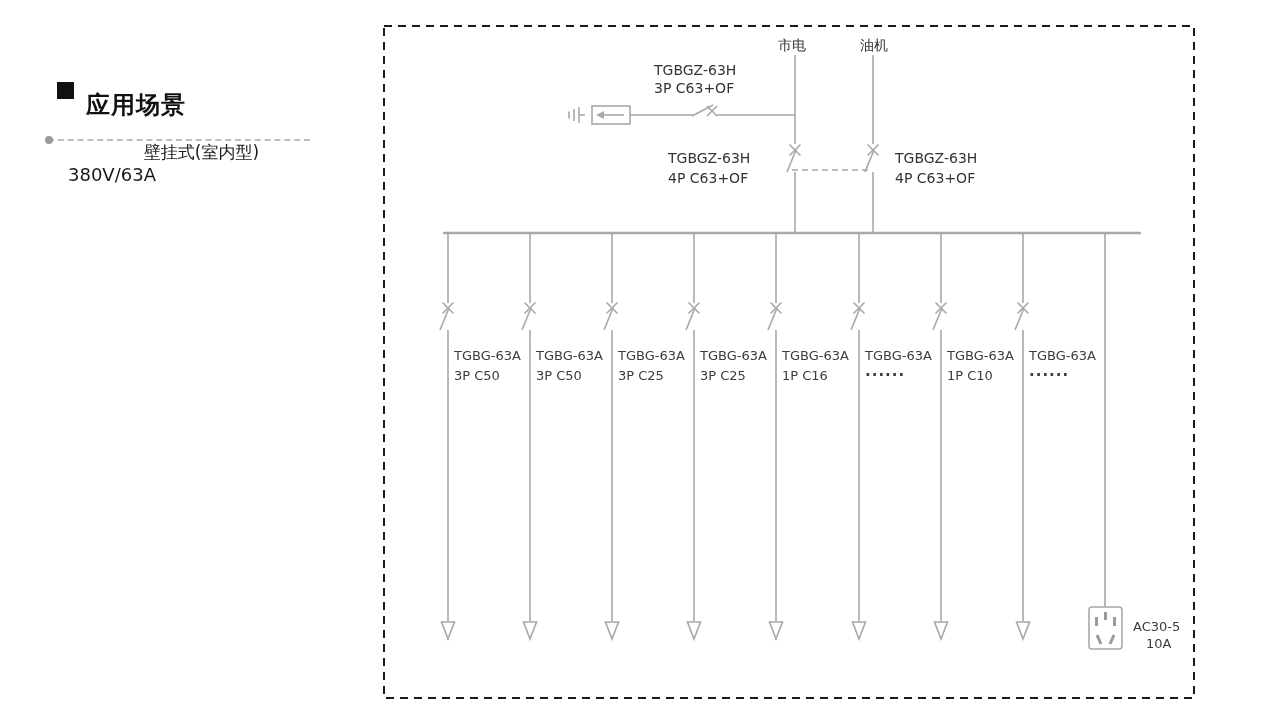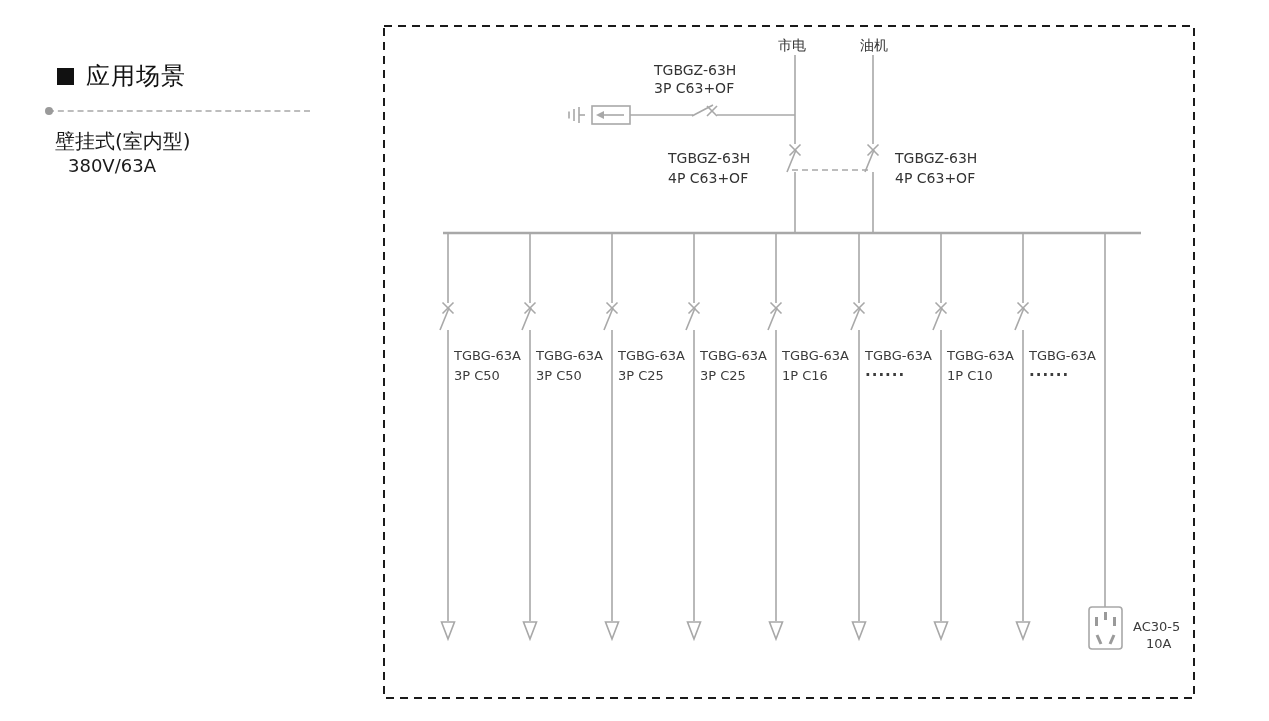--- a/index.html
+++ b/index.html
@@ -4,30 +4,30 @@
 <style>
   html,body{margin:0;padding:0;}
   body{
     width:1269px;height:721px;position:relative;background:#ffffff;
     font-family:"DejaVu Sans","Liberation Sans",sans-serif;
     overflow:hidden;color:#1a1a1a;
   }
   .left-panel{position:absolute;left:48px;top:60px;width:300px;}
   .heading-row{display:flex;align-items:center;gap:12px;padding-left:9px;}
   .square-bullet{width:17px;height:17px;background:#111;flex:0 0 auto;}
-  .heading-text{font-size:24px;font-weight:400;letter-spacing:1px;color:#111;}
+  .heading-text{font-size:24px;font-weight:700;letter-spacing:1px;color:#111;margin-top:29px;}
   .dashed-divider{
     position:relative;margin:18px 0 0 0;width:262px;height:0;
     border-top:2px dashed #bdbdbd;
   }
   .dashed-divider .dot{
     position:absolute;left:-3px;top:-5px;width:8px;height:8px;border-radius:50%;
     background:#9a9a9a;
   }
-  .subtitle{margin-top:16px;padding-left:7px;font-size:20px;color:#1a1a1a;}
+  .subtitle{padding-left:7px;font-size:17px;color:#1a1a1a;text-align:center;}
   .rating{padding-left:20px;font-size:18px;color:#1a1a1a;}
   svg{position:absolute;left:0;top:0;}
   svg .w{stroke:#a8a8a8;stroke-width:1.6;fill:none;}
   svg .bus{stroke:#a8a8a8;stroke-width:2.4;fill:none;}
   svg .dash{stroke:#a8a8a8;stroke-width:1.6;fill:none;stroke-dasharray:6 4;}
   svg .lbl{font-family:"DejaVu Sans","Liberation Sans",sans-serif;font-size:13px;fill:#3c3c3c;}
   svg .lbl-big{font-family:"DejaVu Sans","Liberation Sans",sans-serif;font-size:14px;fill:#333;}
   svg .dots{font-weight:700;font-size:15px;letter-spacing:1px;}
   svg .border-rect{stroke:#1a1a1a;stroke-width:2;fill:none;stroke-dasharray:8 6;}
   svg .slot{fill:#9a9a9a;stroke:none;}

